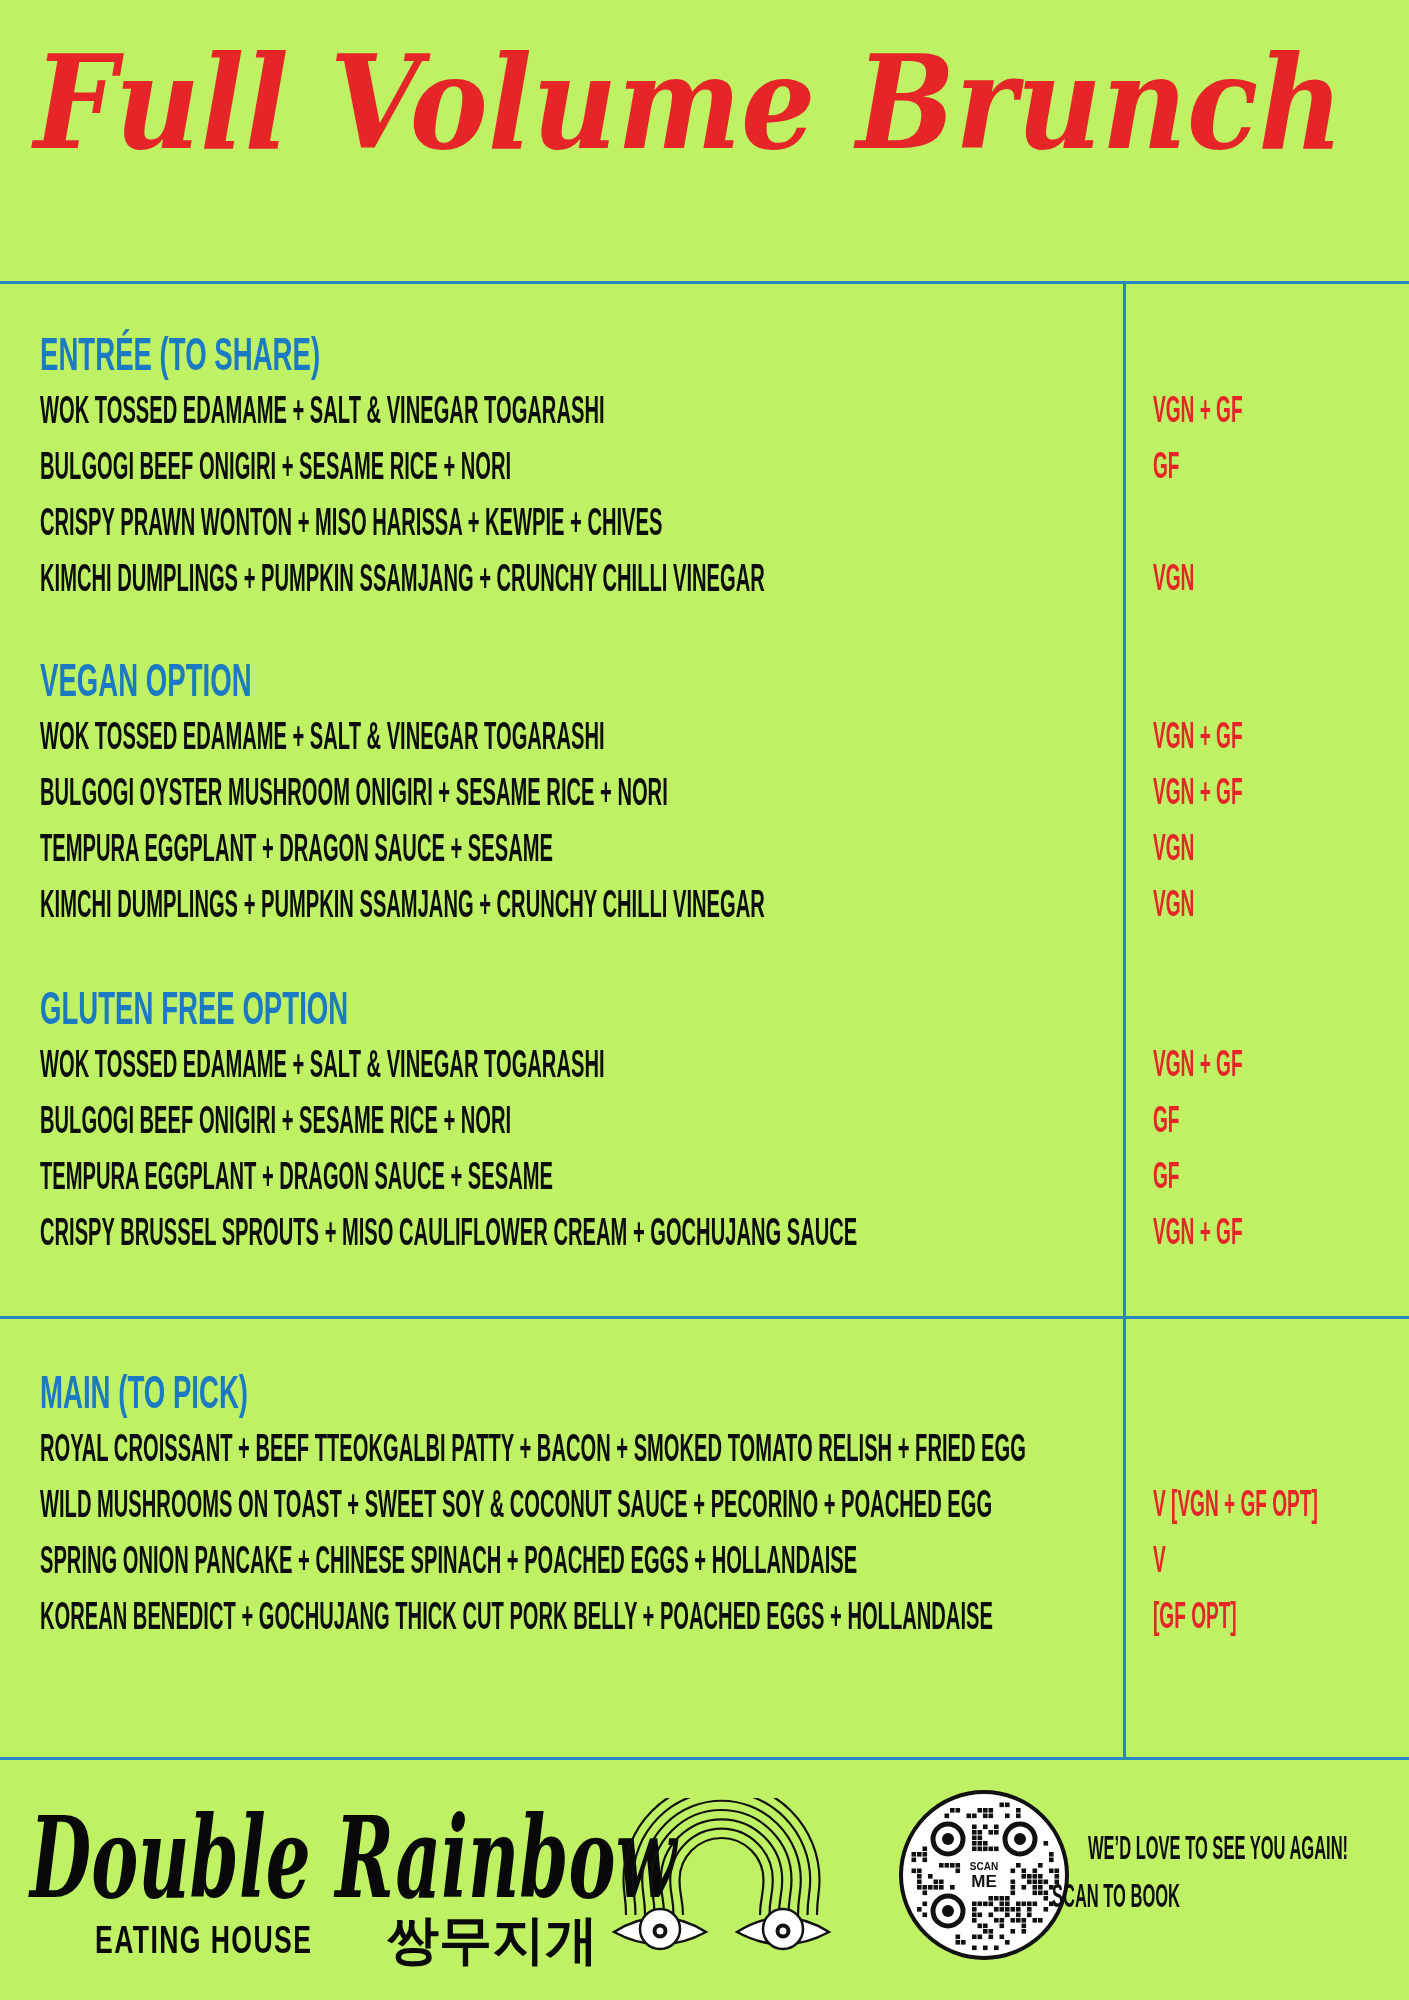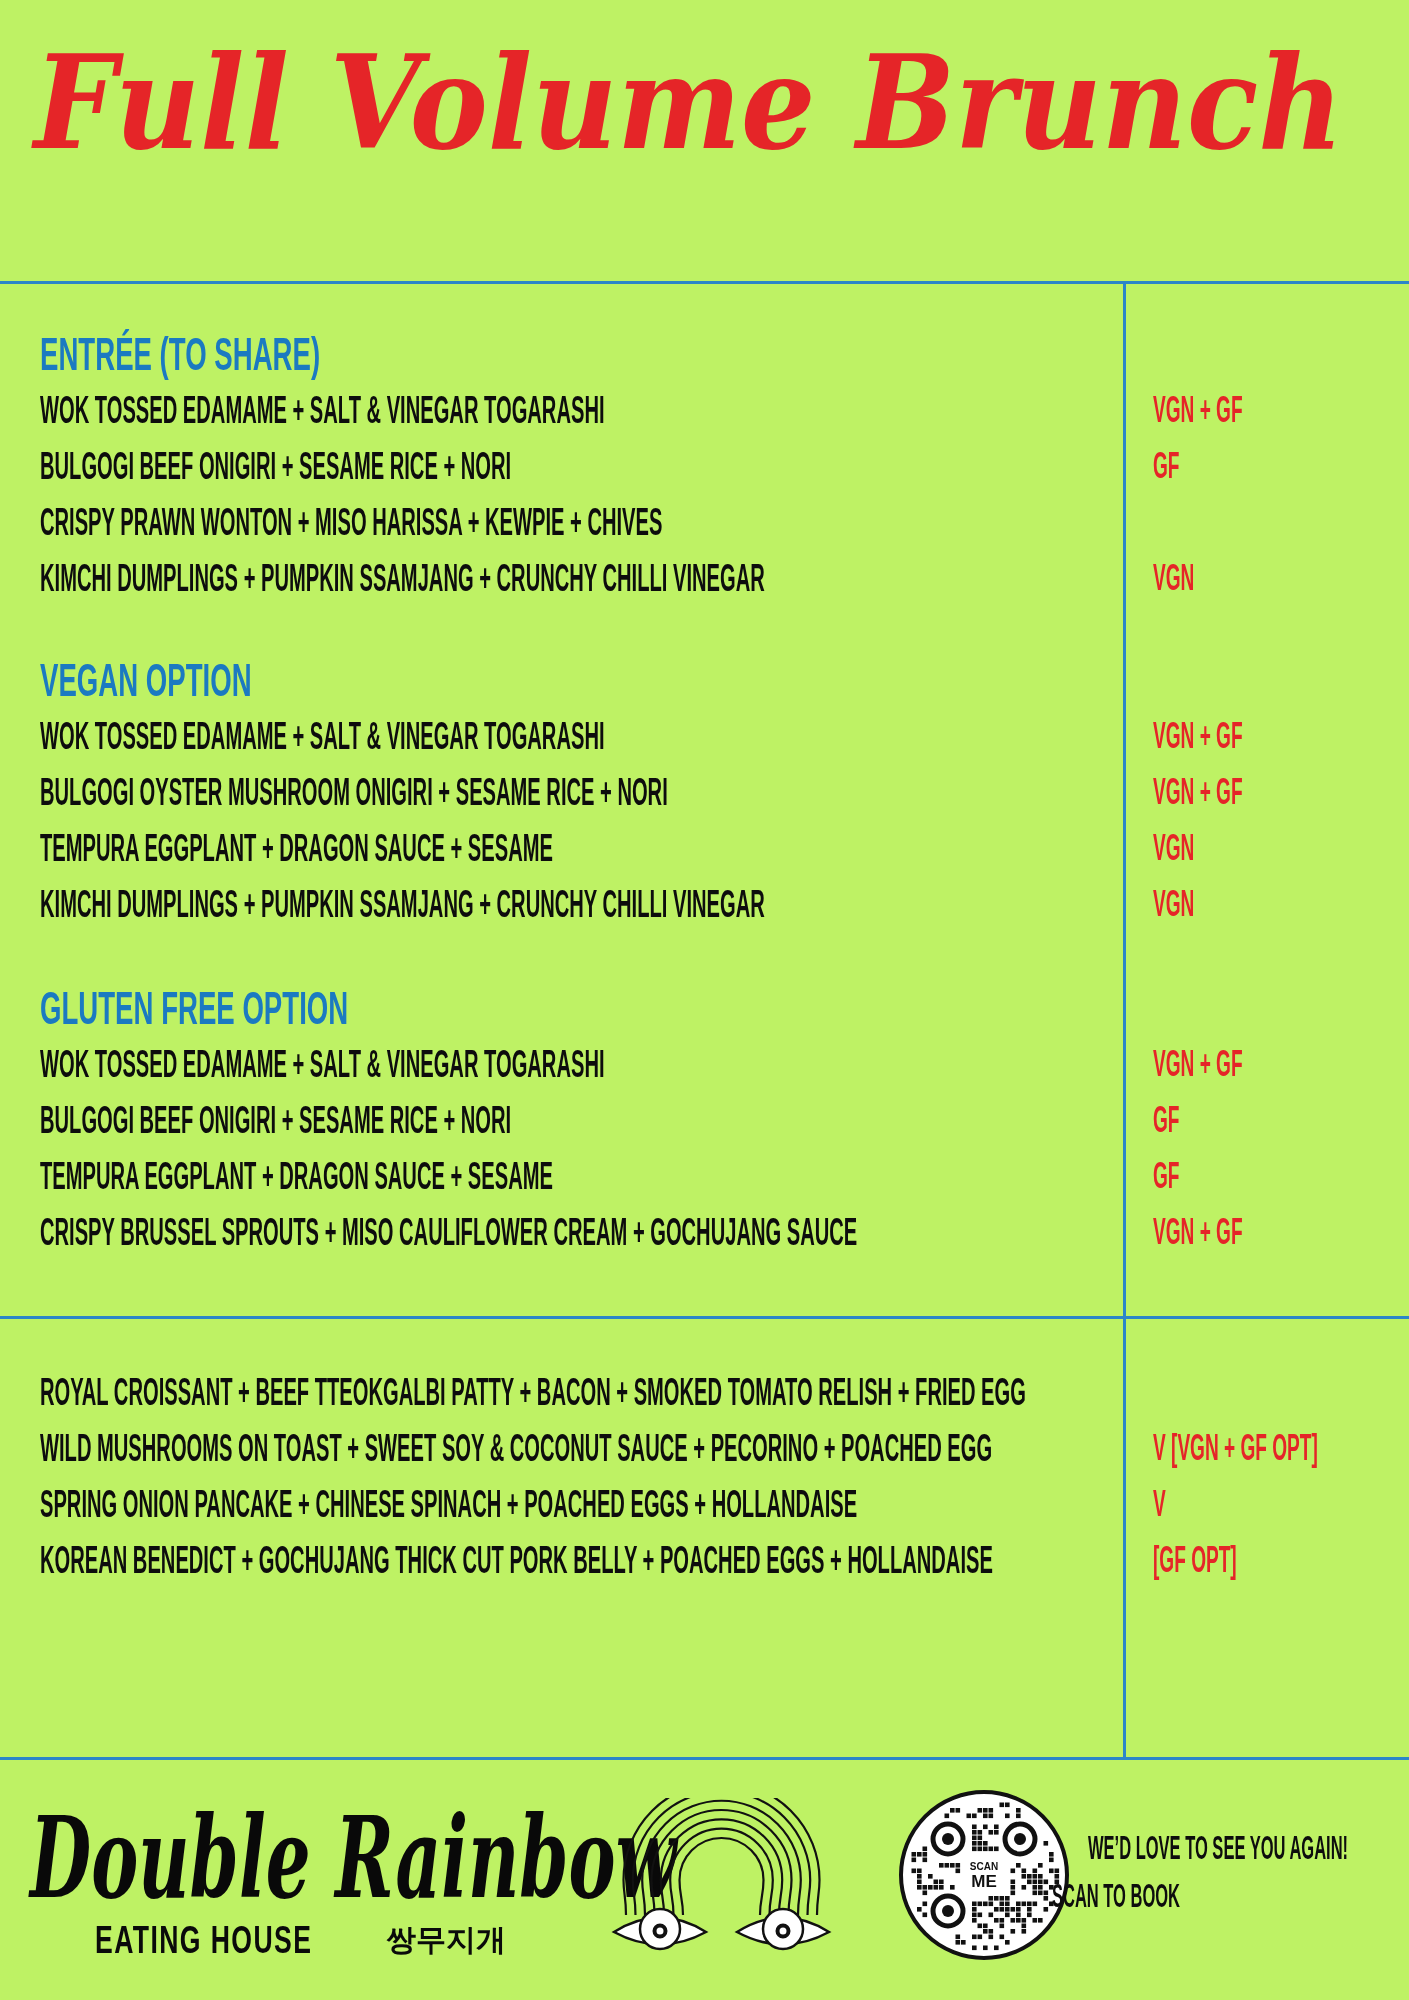--- a/index.html
+++ b/index.html
@@ -20,21 +20,21 @@
   .sec-heading .cond{font-size:46px;transform:scaleX(0.60);color:#1b7ac1;}
   .row{position:relative;height:56px;line-height:56px;}
   .row .item-name{font-size:38px;transform:scaleX(0.53);color:#0d0d0d;}
   .row .tag{position:absolute;left:1113px;top:0;font-size:36px;transform:scaleX(0.53);color:#e52528;}
   
   .brand-script-wrap{position:absolute;left:30px;top:1788px;height:140px;line-height:140px;color:#090909;}
   .brand-script-wrap .script{font-size:112px;transform:scaleX(0.63);}
   .brand-sub{position:absolute;left:95px;top:1918px;height:44px;line-height:44px;text-align:right;}
   .brand-sub .cond{font-size:38px;transform:scaleX(0.70);letter-spacing:2px;color:#0a0a0a;}
   .brand-kr{position:absolute;left:386px;top:1916px;height:48px;line-height:48px;
-            font-size:30px;font-weight:700;color:#0a0a0a;}
+            font-size:53px;font-weight:700;color:#0a0a0a;}
   .rainbow{position:absolute;left:610px;top:1798px;}
   .qr{position:absolute;left:898px;top:1789px;}
   .msg1{position:absolute;left:1088px;top:1828px;height:40px;line-height:40px;}
   .msg2{position:absolute;left:1052px;top:1876px;height:40px;line-height:40px;}
   .msg1 .cond,.msg2 .cond{font-size:33px;transform:scaleX(0.50);color:#0d0d0d;}
 </style>
 </head>
 <body>
 
 <div class="page">
@@ -66,20 +66,21 @@
 
   <div class="section" style="top:980px">
     <div class="sec-heading"><span class="cond">GLUTEN FREE OPTION</span></div>
     <div class="row"><span class="cond item-name">WOK TOSSED EDAMAME + SALT &amp; VINEGAR TOGARASHI</span><span class="cond tag">VGN + GF</span></div>
     <div class="row"><span class="cond item-name">BULGOGI BEEF ONIGIRI + SESAME RICE + NORI</span><span class="cond tag">GF</span></div>
     <div class="row"><span class="cond item-name">TEMPURA EGGPLANT + DRAGON SAUCE + SESAME</span><span class="cond tag">GF</span></div>
     <div class="row"><span class="cond item-name">CRISPY BRUSSEL SPROUTS + MISO CAULIFLOWER CREAM + GOCHUJANG SAUCE</span><span class="cond tag">VGN + GF</span></div>
   </div>
 
   <div class="section" style="top:1364px">
+    <div class="sec-heading"><span class="cond">MAIN (TO PICK)</span></div>
     <div class="row"><span class="cond item-name">ROYAL CROISSANT + BEEF TTEOKGALBI PATTY + BACON + SMOKED TOMATO RELISH + FRIED EGG</span><span class="cond tag"></span></div>
     <div class="row"><span class="cond item-name">WILD MUSHROOMS ON TOAST + SWEET SOY &amp; COCONUT SAUCE + PECORINO + POACHED EGG</span><span class="cond tag">V [VGN + GF OPT]</span></div>
     <div class="row"><span class="cond item-name">SPRING ONION PANCAKE + CHINESE SPINACH + POACHED EGGS + HOLLANDAISE</span><span class="cond tag">V</span></div>
     <div class="row"><span class="cond item-name">KOREAN BENEDICT + GOCHUJANG THICK CUT PORK BELLY + POACHED EGGS + HOLLANDAISE</span><span class="cond tag">[GF OPT]</span></div>
   </div>
 
   <div class="brand-script-wrap">
     <span class="script">Double Rainbow</span>
   </div>
   <div class="brand-sub">

